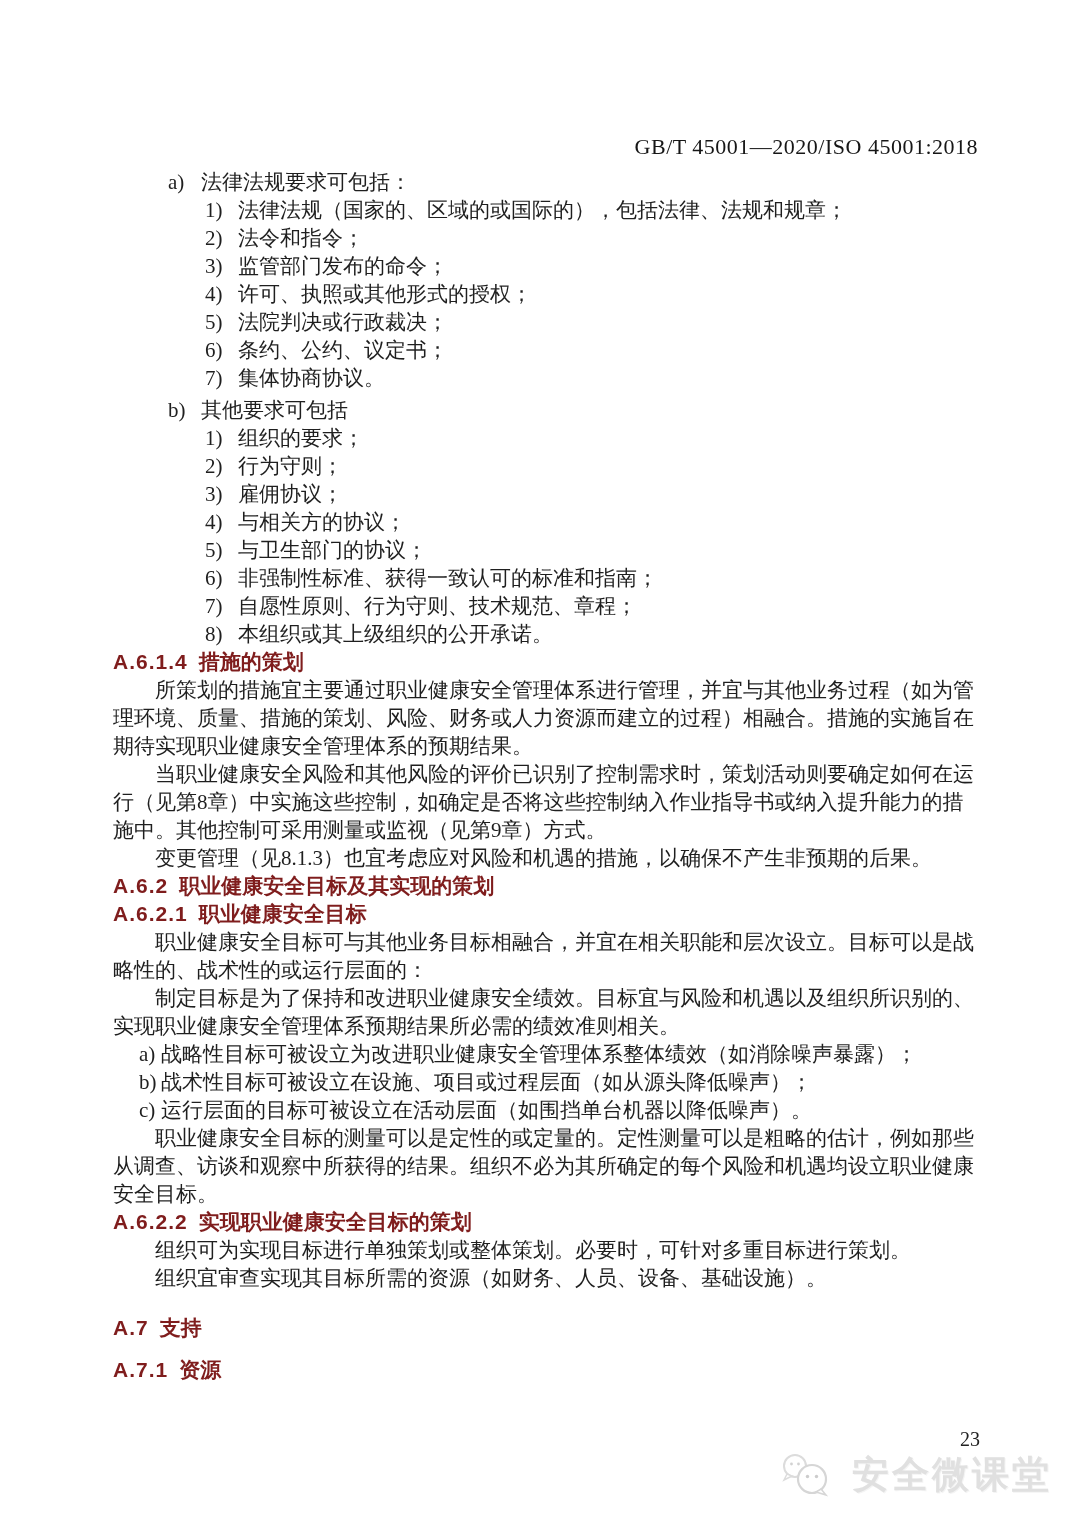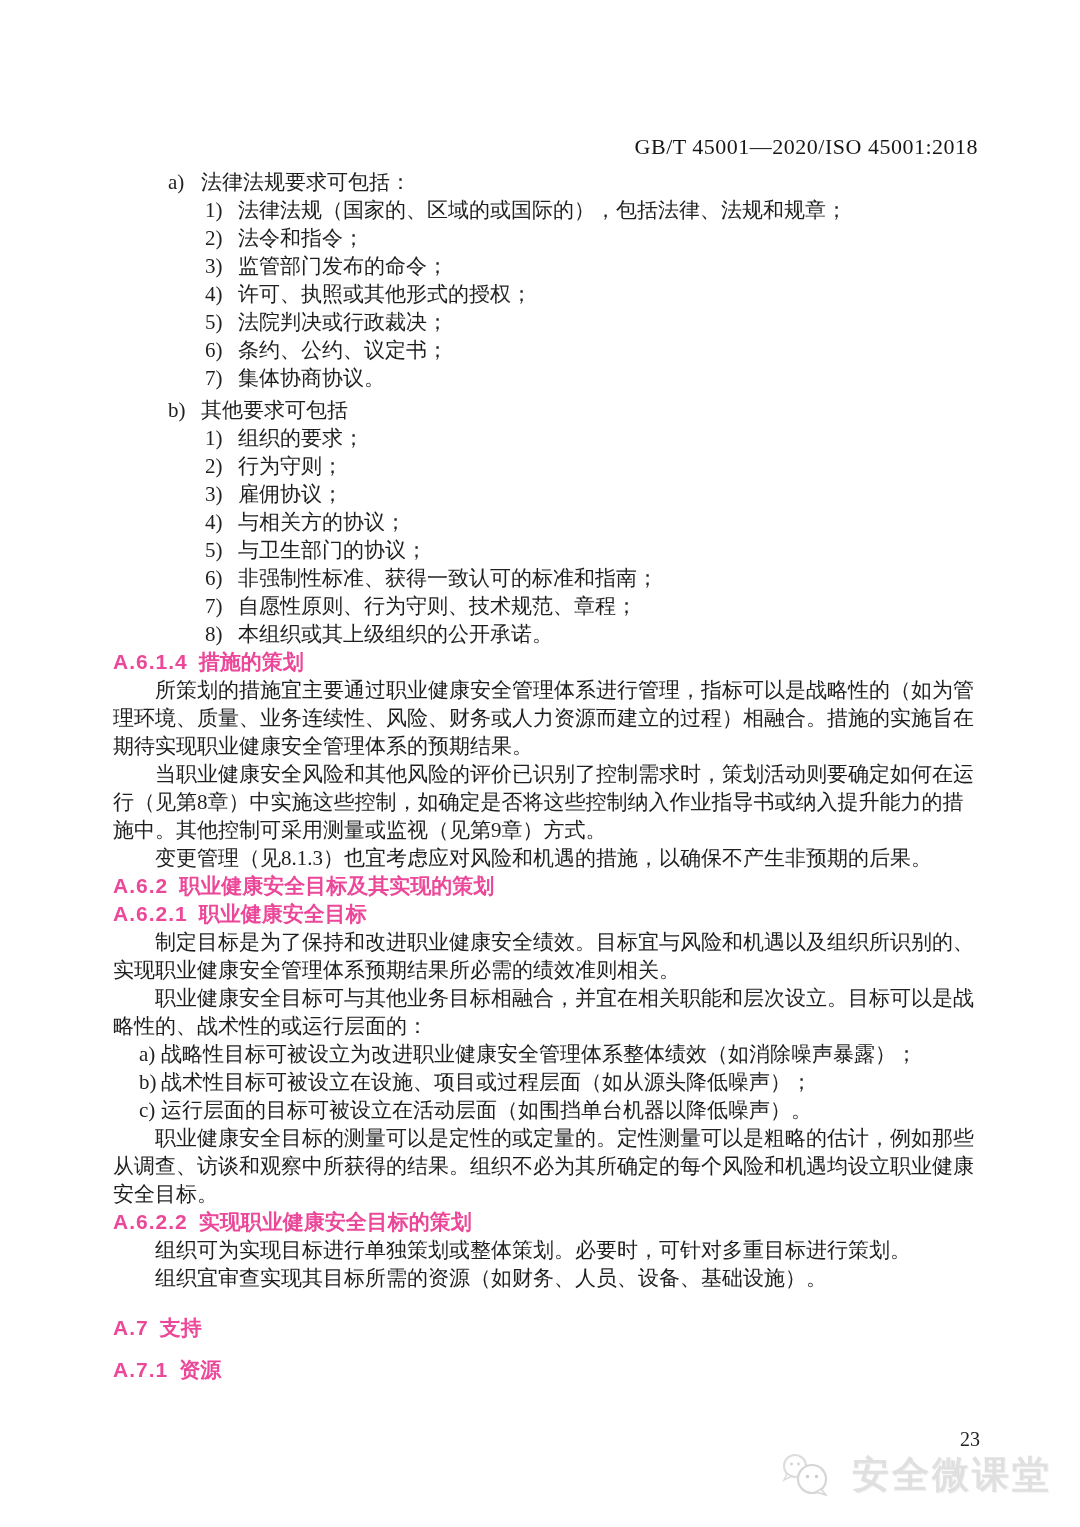--- a/index.html
+++ b/index.html
@@ -29,21 +29,21 @@
   .lvl-1{padding-left:92px;}
   .lvl-1 .n{width:33px;}
   
   .lvl-b{padding-left:26px;}
   .lvl-b .n{width:22px;}
   .mt4{margin-top:4px;}
   .para{text-indent:2em;margin:0;}
   .heading{
     font-family:"Liberation Sans","DejaVu Sans",sans-serif;
     font-weight:700;font-size:21px;line-height:28px;
-    color:#ec4899;
+    color:#7f1d1d;
   }
   .heading .hnum{margin-right:11px;letter-spacing:1px;}
   .h-a7{margin-top:22px;}
   .h-a71{margin-top:14px;}
   .page-num{
     position:absolute;top:1428px;right:100px;
     font-size:20px;color:#222;
   }
   .watermark{
     position:absolute;top:1450px;right:28px;
@@ -137,33 +137,33 @@
       </div>
       <div class="row lvl-1">
         <span class="n">8)</span>
         <span class="t">本组织或其上级组织的公开承诺。</span>
       </div>
     </div>
 
     <div class="heading">
       <span class="hnum">A.6.1.4</span><span>措施的策划</span>
     </div>
-    <p class="para">所策划的措施宜主要通过职业健康安全管理体系进行管理，指标可以是战略性的（如为管理环境、质量、业务连续性、风险、财务或人力资源而建立的过程）相融合。措施的实施旨在期待实现职业健康安全管理体系的预期结果。</p>
+    <p class="para">所策划的措施宜主要通过职业健康安全管理体系进行管理，并宜与其他业务过程（如为管理环境、质量、措施的策划、风险、财务或人力资源而建立的过程）相融合。措施的实施旨在期待实现职业健康安全管理体系的预期结果。</p>
     <p class="para">当职业健康安全风险和其他风险的评价已识别了控制需求时，策划活动则要确定如何在运行（见第8章）中实施这些控制，如确定是否将这些控制纳入作业指导书或纳入提升能力的措施中。其他控制可采用测量或监视（见第9章）方式。</p>
     <p class="para">变更管理（见8.1.3）也宜考虑应对风险和机遇的措施，以确保不产生非预期的后果。</p>
 
     <div class="heading">
       <span class="hnum">A.6.2</span><span>职业健康安全目标及其实现的策划</span>
     </div>
 
     <div class="heading">
       <span class="hnum">A.6.2.1</span><span>职业健康安全目标</span>
     </div>
+    <p class="para">职业健康安全目标可与其他业务目标相融合，并宜在相关职能和层次设立。目标可以是战略性的、战术性的或运行层面的：</p>
     <p class="para">制定目标是为了保持和改进职业健康安全绩效。目标宜与风险和机遇以及组织所识别的、实现职业健康安全管理体系预期结果所必需的绩效准则相关。</p>
-    <p class="para">职业健康安全目标可与其他业务目标相融合，并宜在相关职能和层次设立。目标可以是战略性的、战术性的或运行层面的：</p>
     <div>
       <div class="row lvl-b">
         <span class="n">a)</span>
         <span class="t">战略性目标可被设立为改进职业健康安全管理体系整体绩效（如消除噪声暴露）；</span>
       </div>
       <div class="row lvl-b">
         <span class="n">b)</span>
         <span class="t">战术性目标可被设立在设施、项目或过程层面（如从源头降低噪声）；</span>
       </div>
       <div class="row lvl-b">

